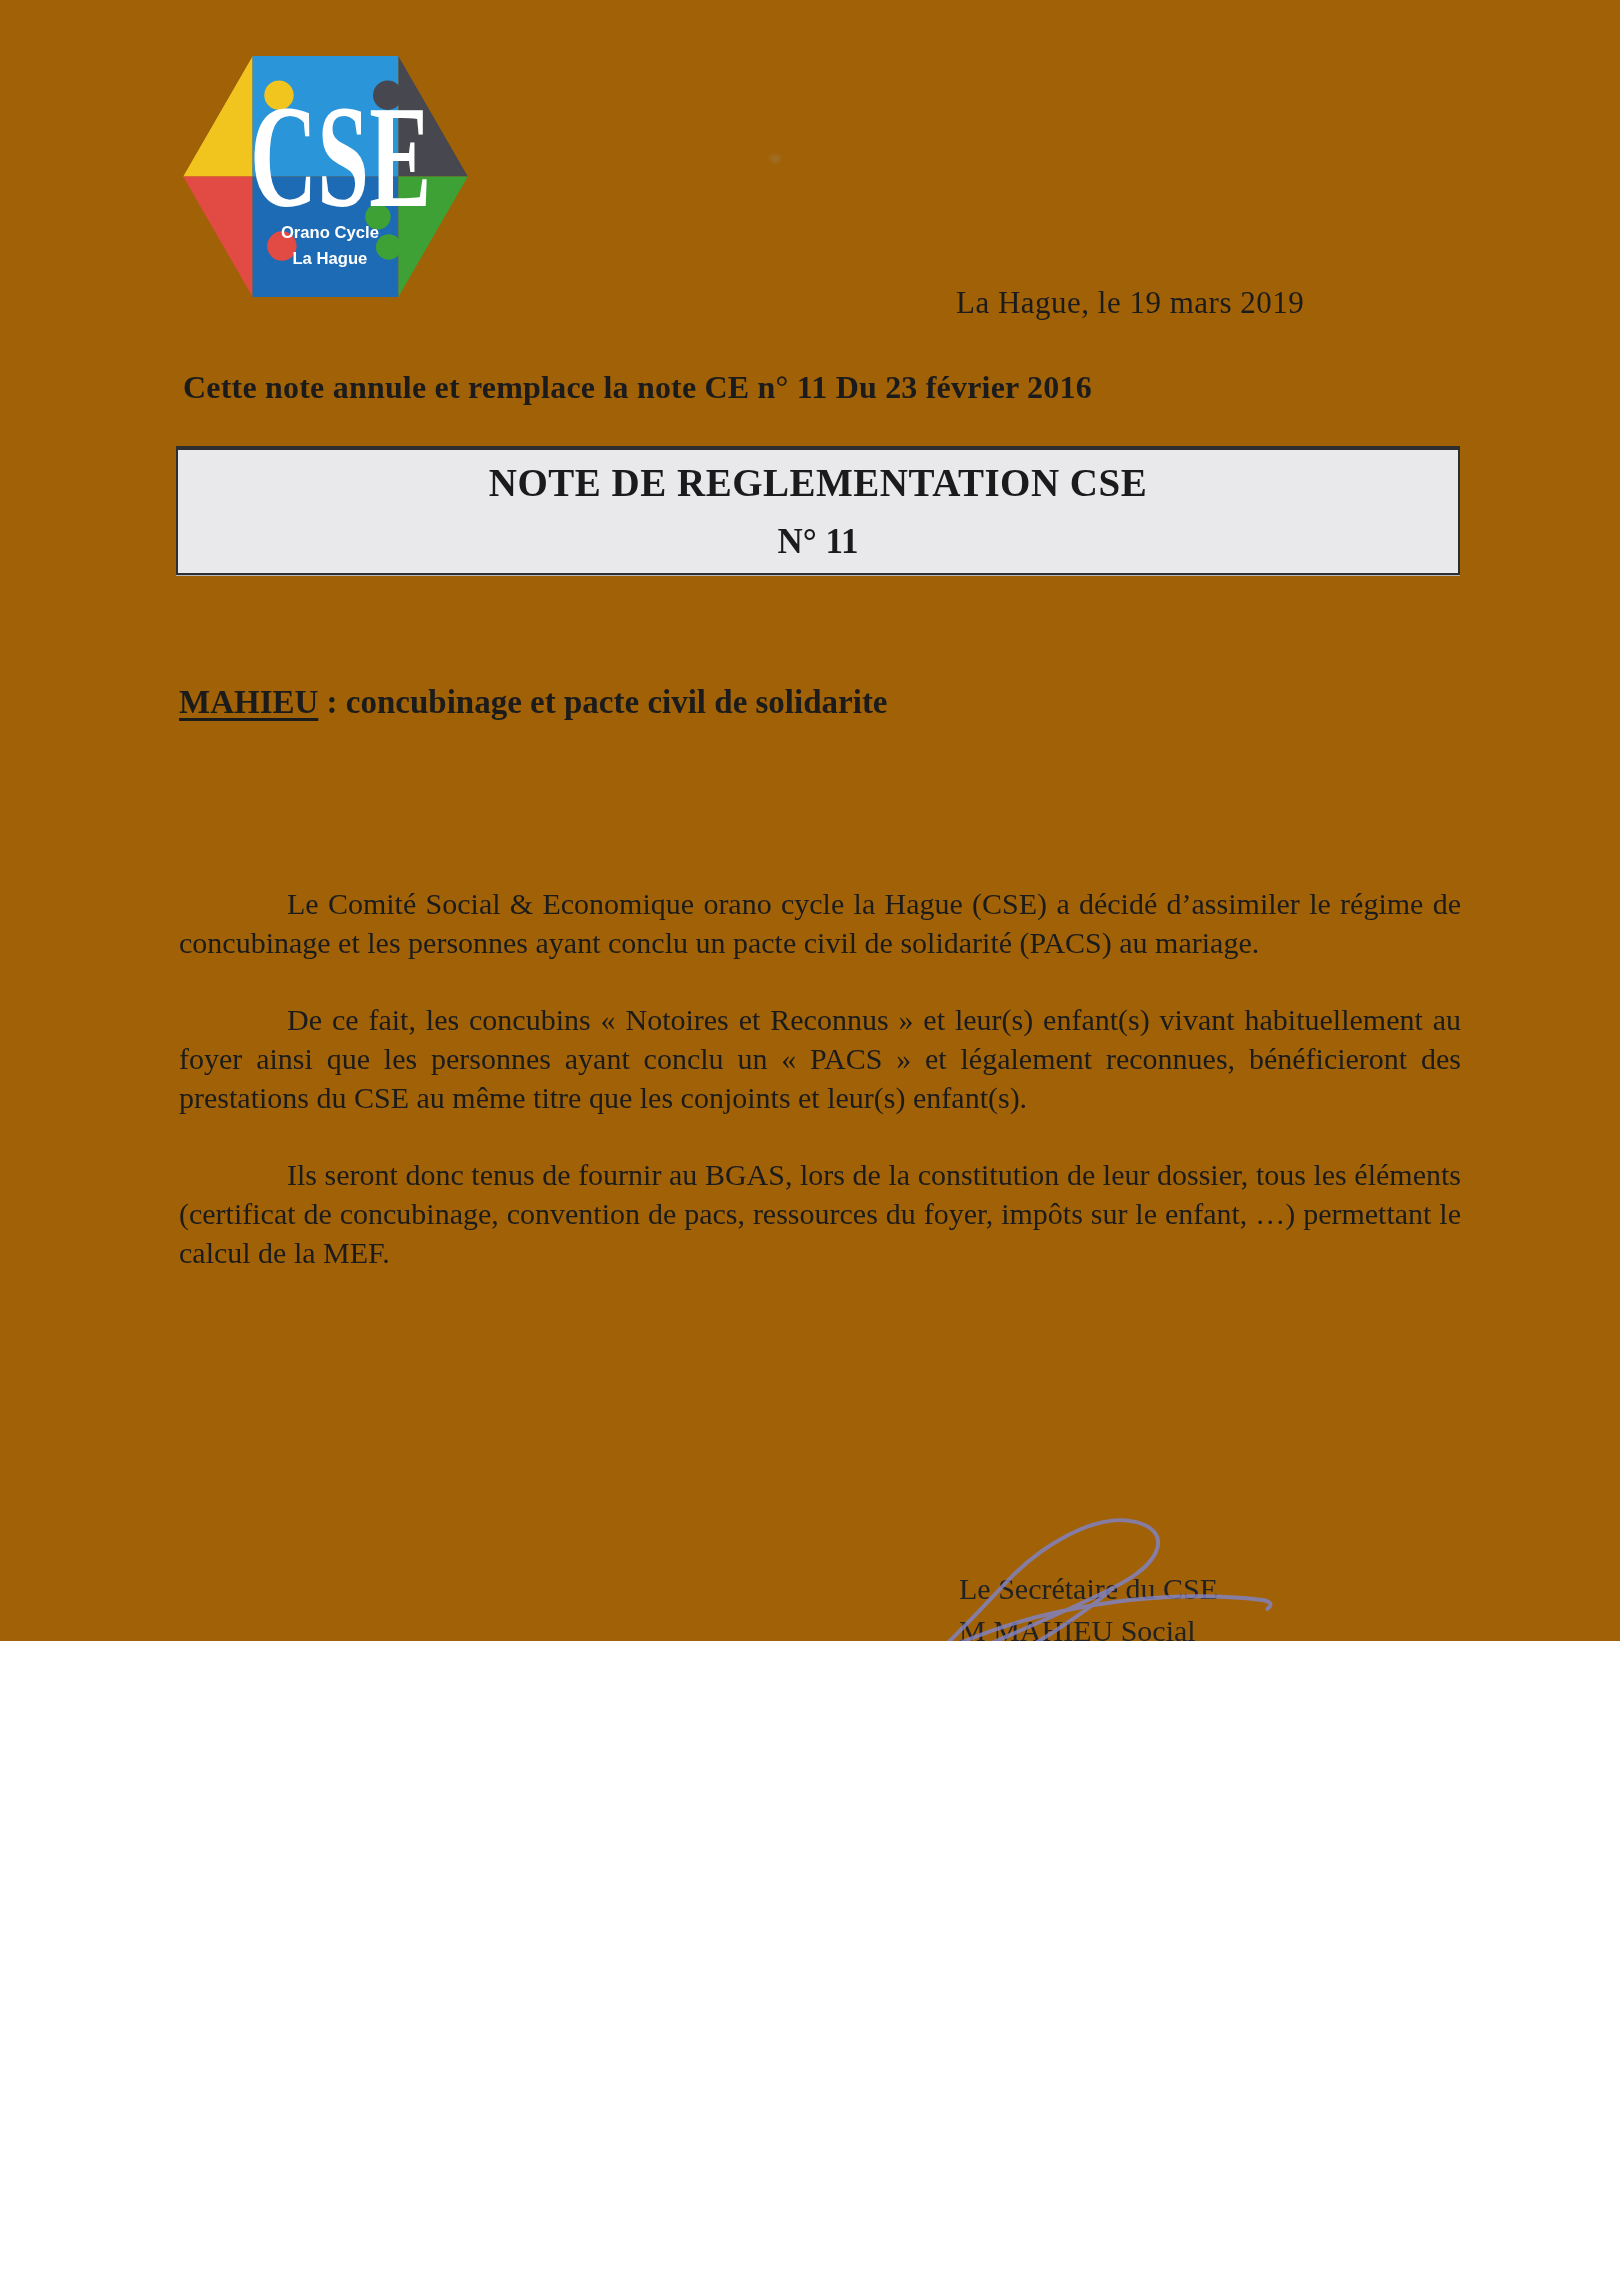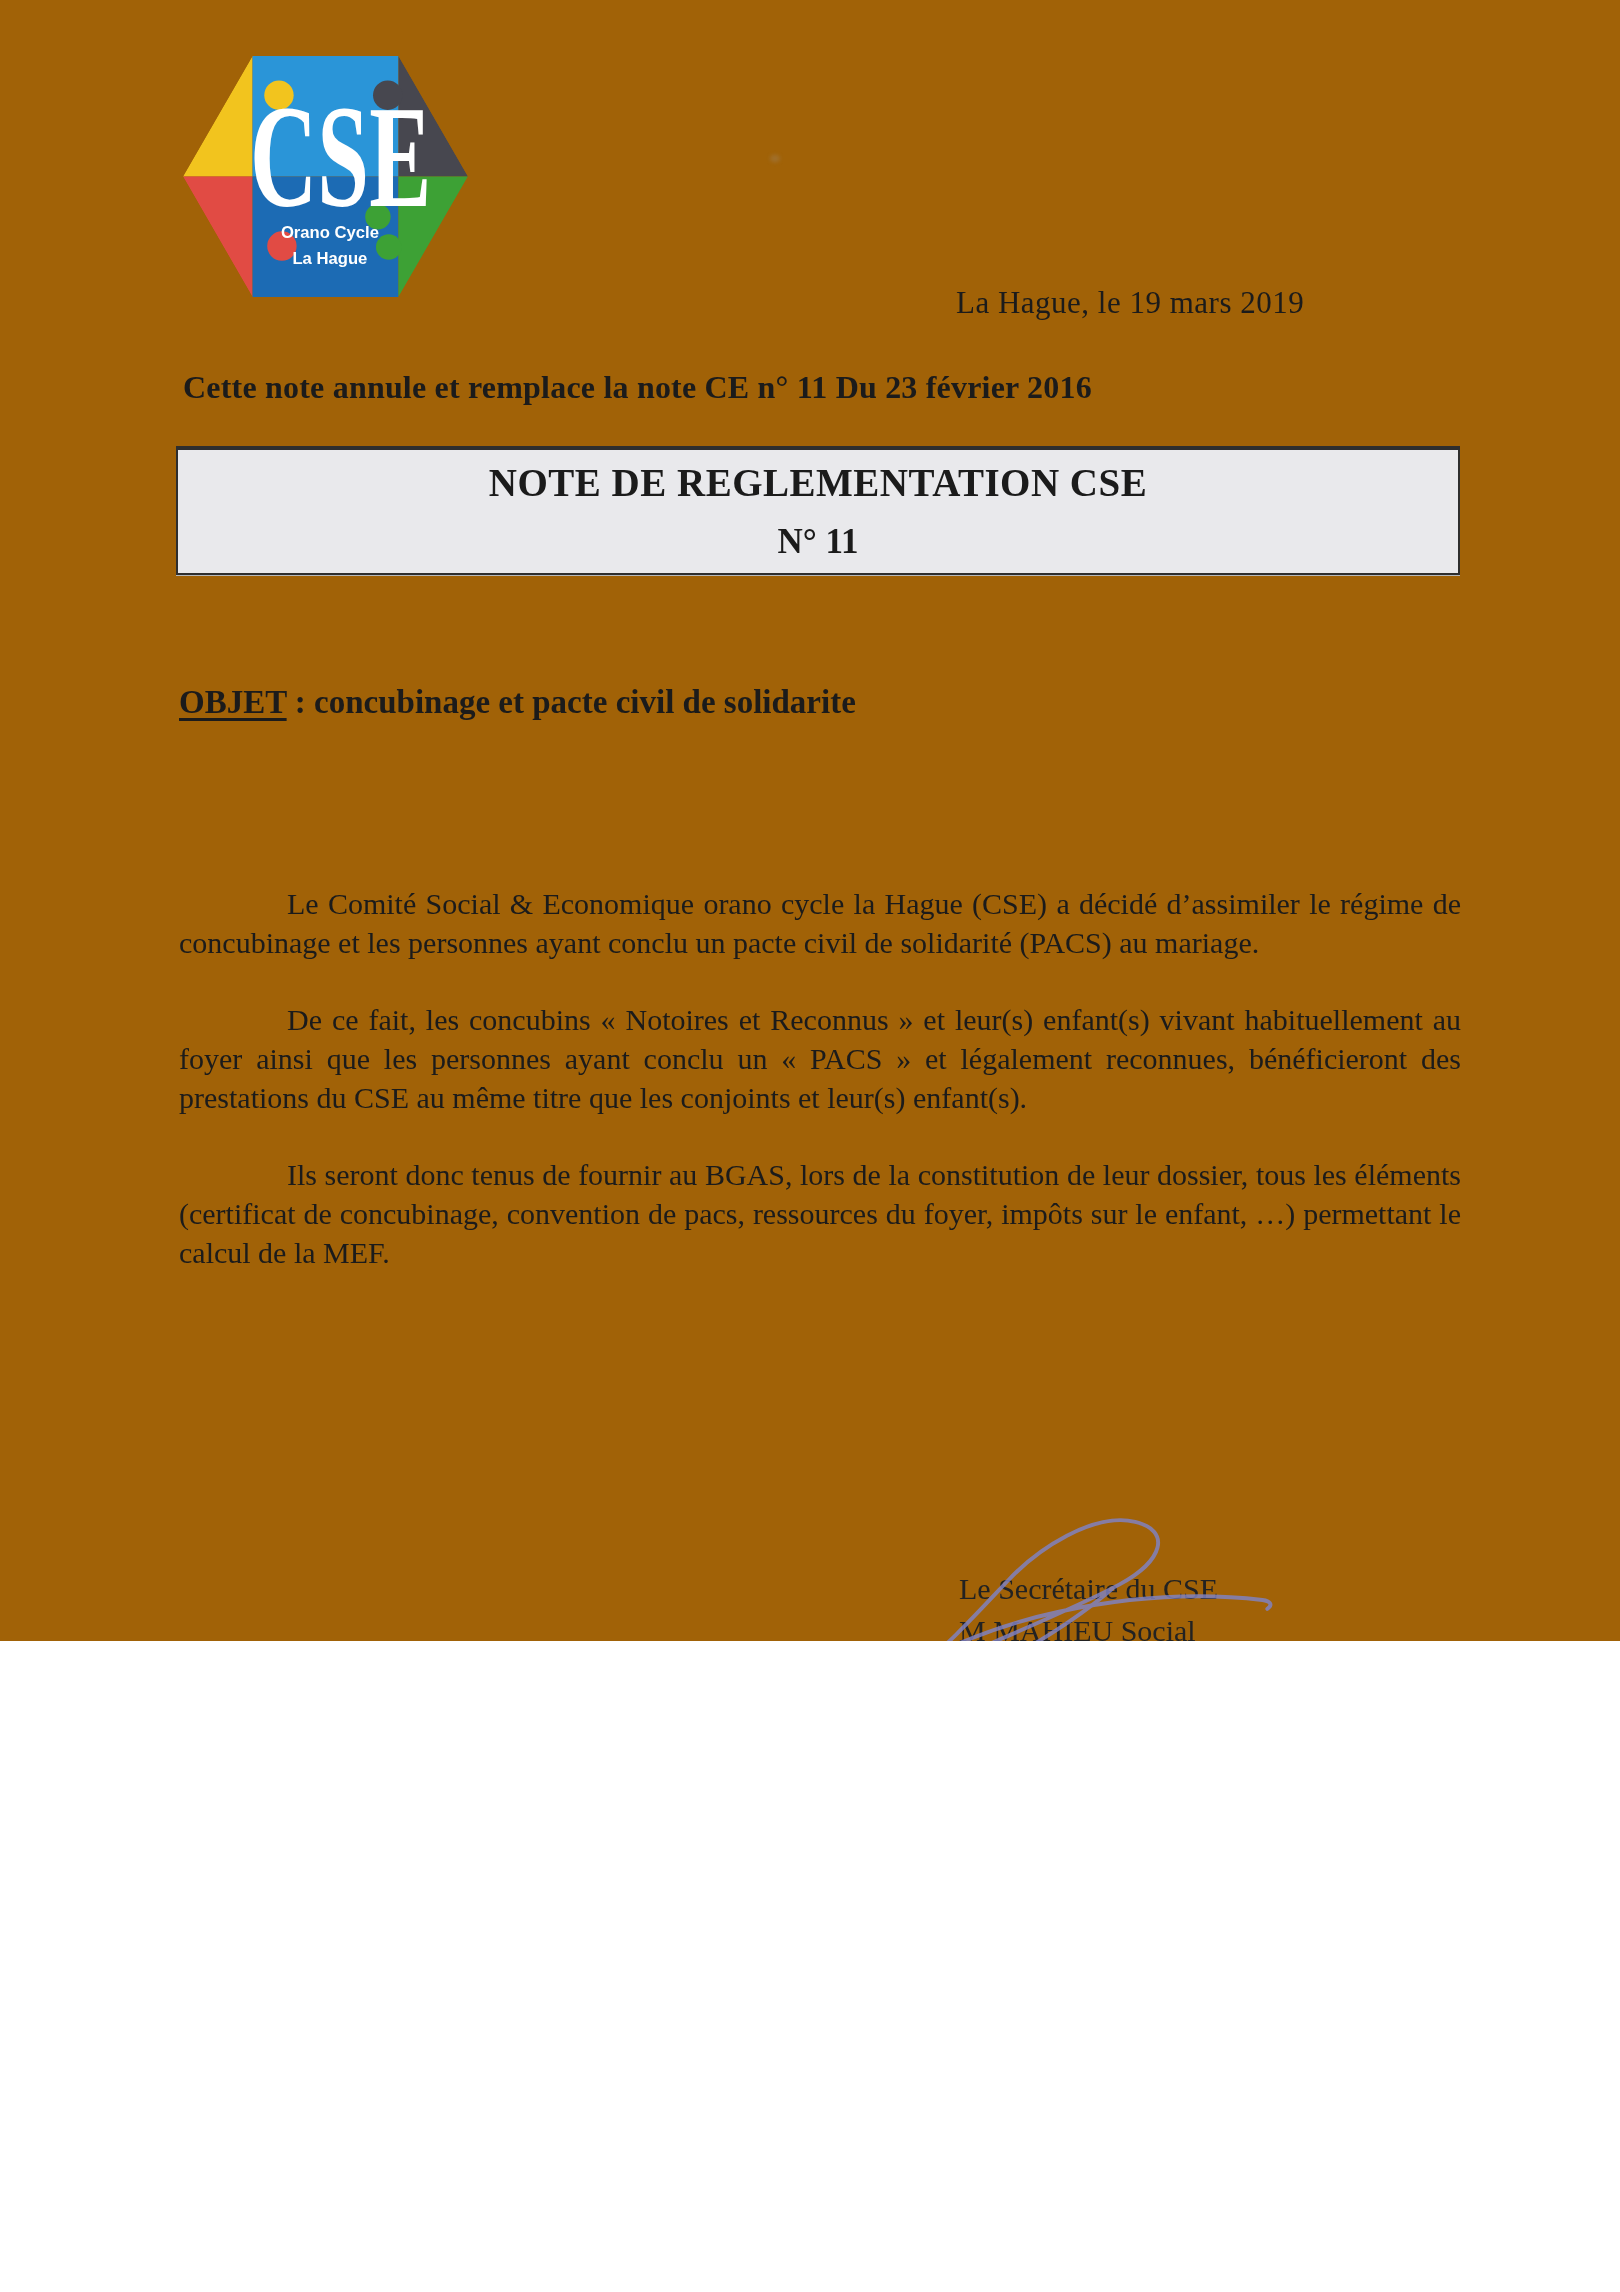--- a/index.html
+++ b/index.html
@@ -107,21 +107,21 @@
   <div class="date-line">La Hague, le 19 mars 2019</div>
 
   <div class="supersede">Cette note annule et remplace la note CE n° 11 Du 23 février 2016</div>
 
   <div class="title-box">
     <div class="box-title">NOTE DE REGLEMENTATION CSE</div>
     <div class="box-number">N° 11</div>
   </div>
 
   <div class="subject">
-    <span class="subject-label">OBJET</span><span class="subject-rest"> : concubinage et pacte civil de solidarite</span>
+    <span class="subject-label">MAHIEU</span><span class="subject-rest"> : concubinage et pacte civil de solidarite</span>
   </div>
 
   <div class="body-text">
     <p>Le Comité Social &amp; Economique orano cycle la Hague (CSE) a décidé d’assimiler le régime de concubinage et les personnes ayant conclu un pacte civil de solidarité (PACS) au mariage.</p>
     <p>De ce fait, les concubins « Notoires et Reconnus » et leur(s) enfant(s) vivant habituellement au foyer ainsi que les personnes ayant conclu un « PACS » et légalement reconnues, bénéficieront des prestations du CSE au même titre que les conjoints et leur(s) enfant(s).</p>
     <p>Ils seront donc tenus de fournir au BGAS, lors de la constitution de leur dossier, tous les éléments (certificat de concubinage, convention de pacs, ressources du foyer, impôts sur le enfant, …) permettant le calcul de la MEF.</p>
   </div>
 
   <div class="sig-block">
     <div>Le Secrétaire du CSE</div>

